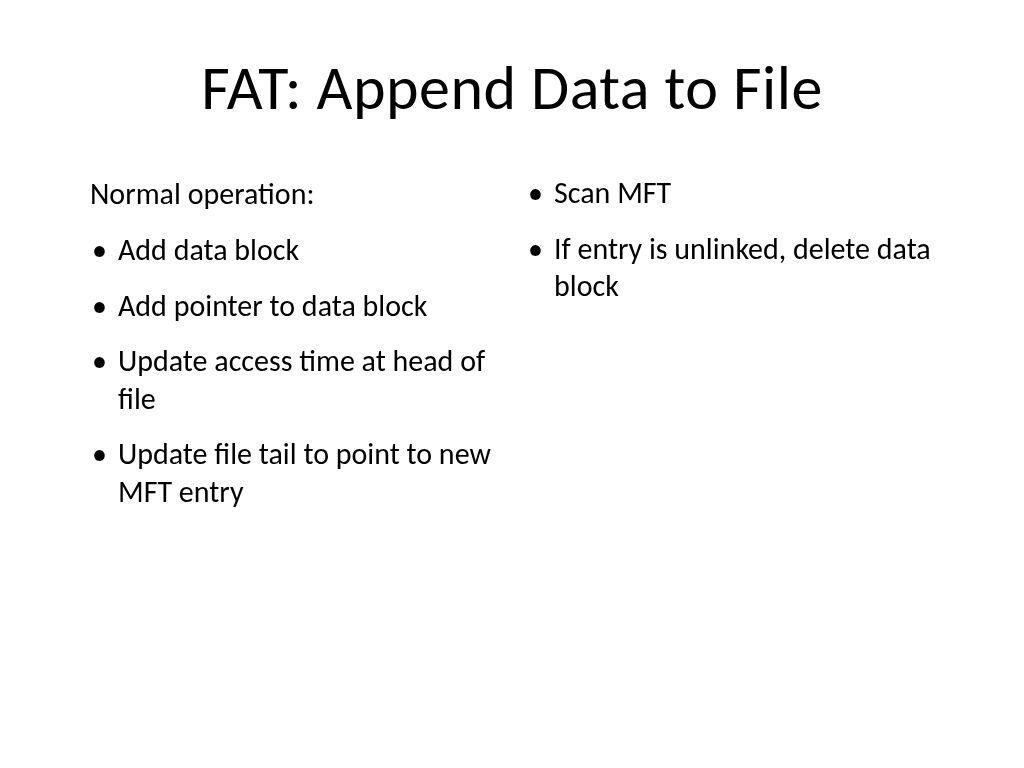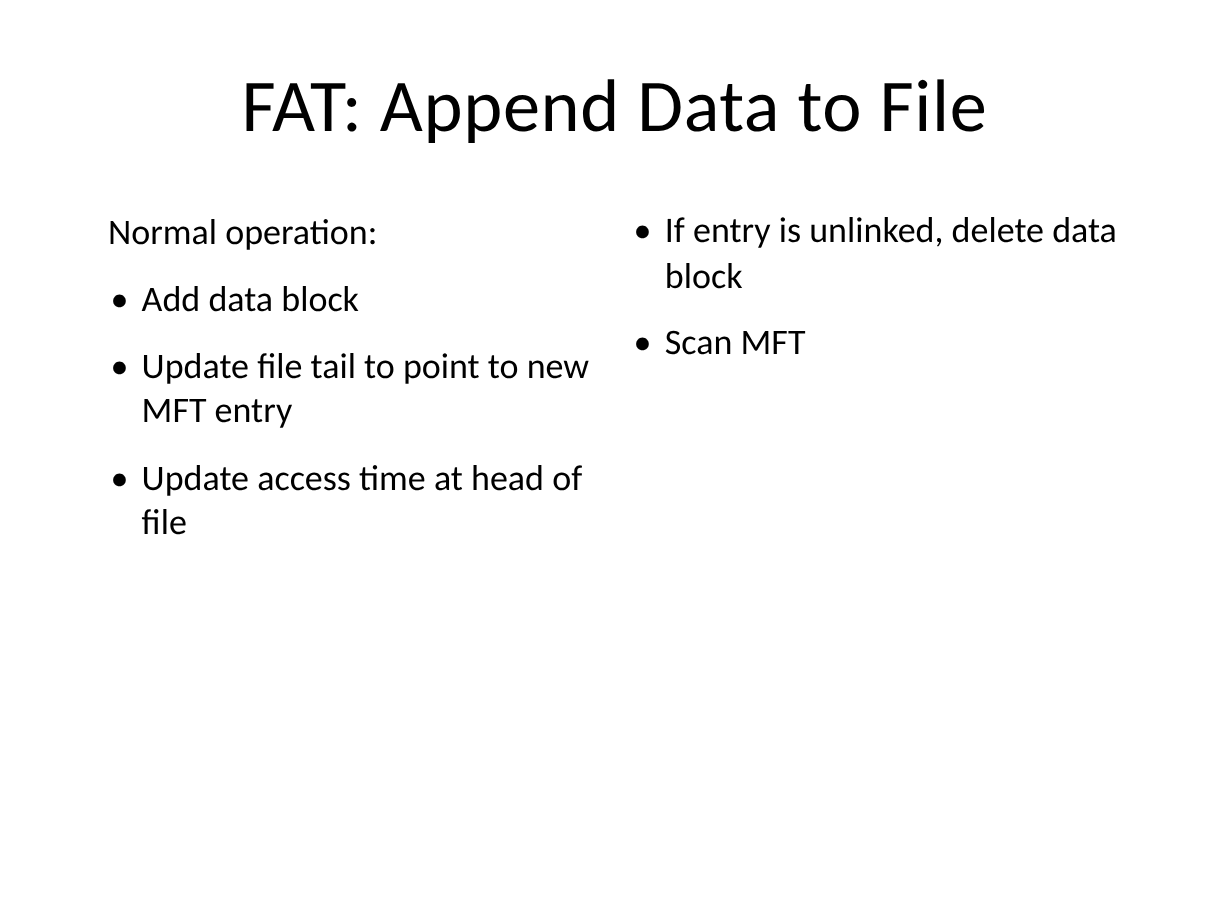--- a/index.html
+++ b/index.html
@@ -59,23 +59,24 @@
 </head>
 <body>
 
 <h1 class="slide-title">FAT: Append Data to File</h1>
 
 <div class="columns">
   <div class="column">
     <div class="column-heading">Normal operation:</div>
     <ul>
       <li>Add data block</li>
+      <li>Add pointer to data block</li>
+      <li>Update access time at head of file</li>
       <li>Update file tail to point to new MFT entry</li>
-      <li>Update access time at head of file</li>
     </ul>
   </div>
   <div class="column">
     <ul>
+      <li>Scan MFT</li>
       <li>If entry is unlinked, delete data block</li>
-      <li>Scan MFT</li>
     </ul>
   </div>
 </div>
 
 </body></html>

